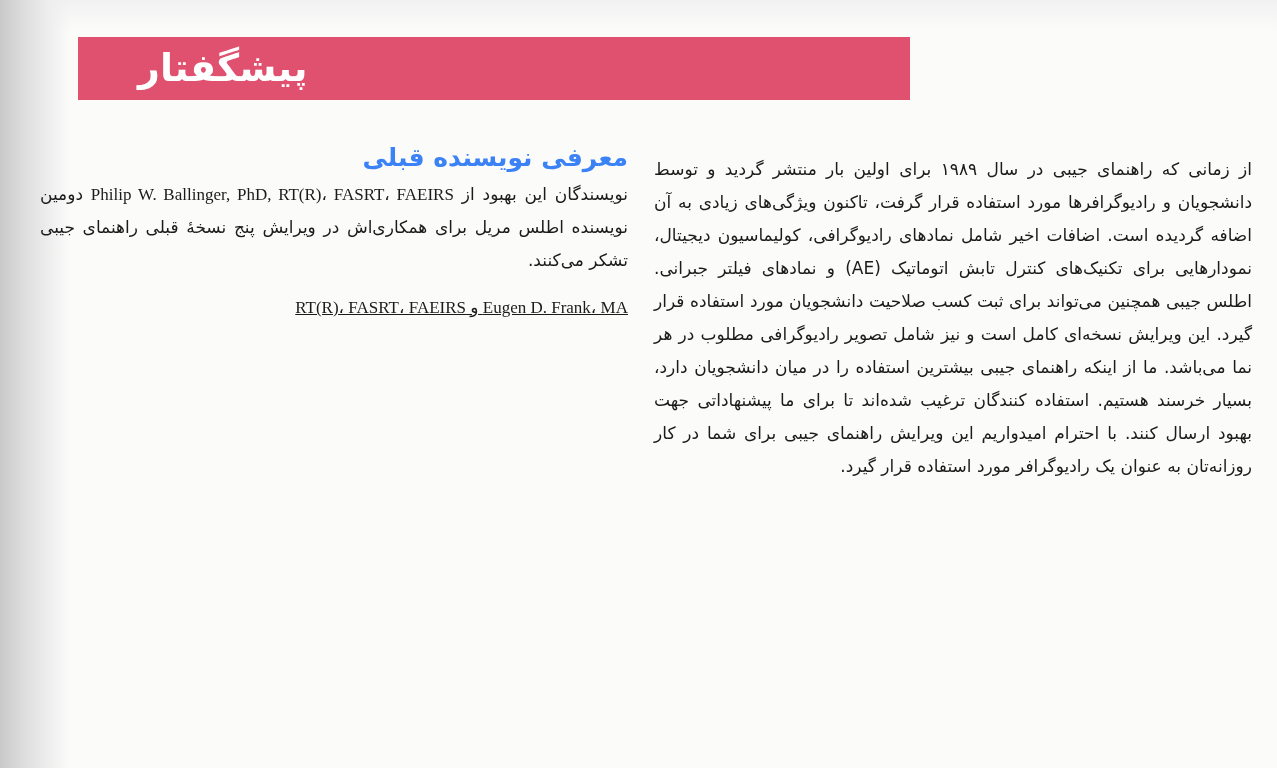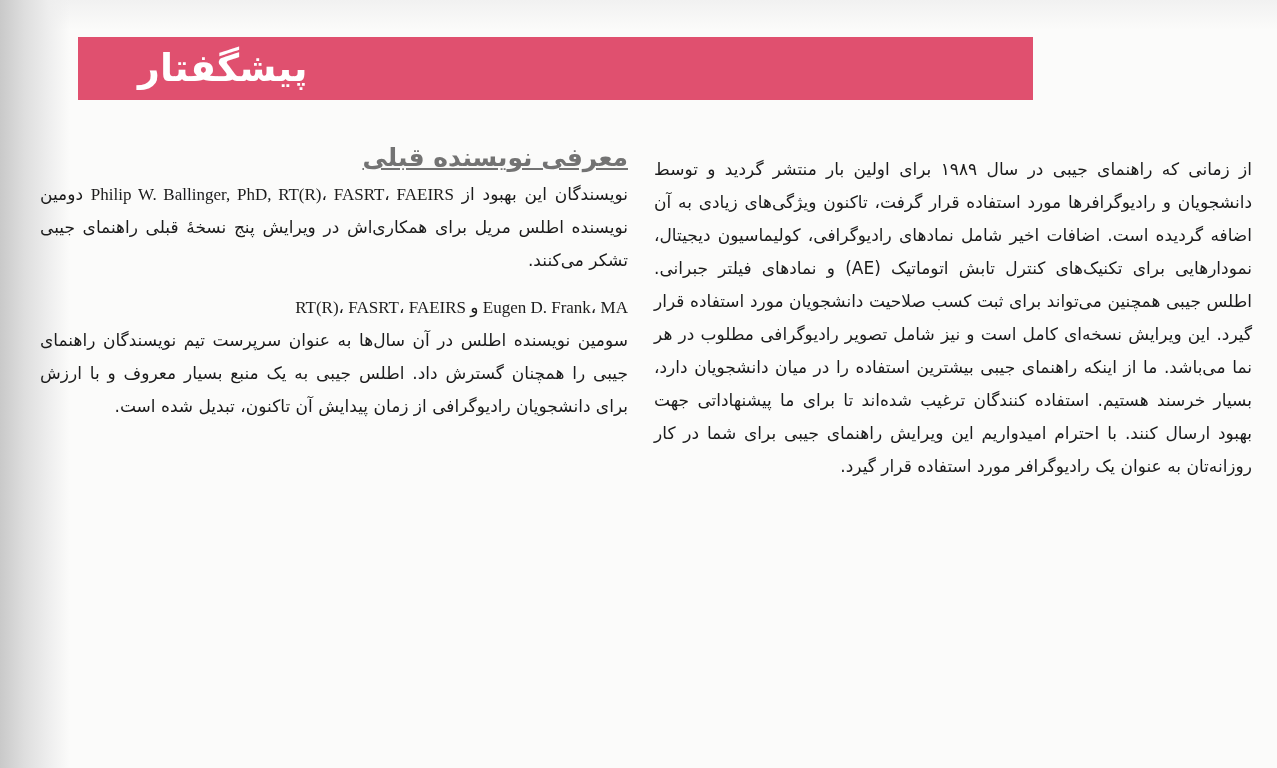--- a/index.html
+++ b/index.html
@@ -26,21 +26,21 @@
       position: absolute;
       left: 0; right: 0; top: 0;
       height: 30px;
       background: linear-gradient(to bottom, #f1f1f1, rgba(251,251,250,0));
       pointer-events: none;
     }
     .banner {
       position: absolute;
       left: 78px;
       top: 37px;
-      width: 955px;
+      width: 832px;
       height: 63px;
       background: #e0506f;
       box-sizing: border-box;
     }
     .banner-title {
       position: absolute;
       left: 60px;
       top: 6px;
       direction: rtl;
       color: #ffffff;
@@ -69,38 +69,38 @@
       left: 40px;
       top: 138px;
       width: 588px;
     }
     .section-heading {
       font-weight: bold;
       font-size: 25px;
       line-height: 40px;
       margin: 0;
       text-align: right;
-      color: #737373;
-      text-decoration: underline;
+      color: #3b82f6;
     }
     .para {
       margin: 8px;
     }
     .para-indent {
       text-indent: 18px;
       margin-top: 14px;
     }
     .latin {
       font-family: "Liberation Serif", serif;
       font-size: 17px;
       unicode-bidi: isolate;
     }
     .credits-line {
       margin: 14px 0 0 0;
       text-align: right;
+      text-decoration: underline;
     }
     .para-tight {
       margin: 0;
     }
   </style>
 </head>
 <body>
 
 <div class="top-shade"></div>
 <div class="page-shade"></div>
@@ -116,14 +116,13 @@
 <div class="col col-left">
   <h2 class="section-heading">معرفی نویسنده قبلی</h2>
   <p class="para-tight">
     <span>نویسندگان این بهبود از</span>
     <span class="latin" dir="ltr">Philip W. Ballinger, PhD, RT(R)، FASRT، FAEIRS</span>
     <span>دومین نویسنده اطلس مریل برای همکاری‌اش در ویرایش پنج نسخهٔ قبلی راهنمای جیبی تشکر می‌کنند.</span>
   </p>
   <p class="credits-line">
     <span class="latin">Eugen D. Frank، MA و RT(R)، FASRT، FAEIRS</span>
   </p>
-  <p class="para-tight">سومین نویسنده اطلس در آن سال‌ها به عنوان سرپرست تیم نویسندگان راهنمای جیبی را همچنان گسترش داد. اطلس جیبی به یک منبع بسیار معروف و با ارزش برای دانشجویان رادیوگرافی از زمان پیدایش آن تاکنون، تبدیل شده است.</p>
 </div>
 
 </body></html>

